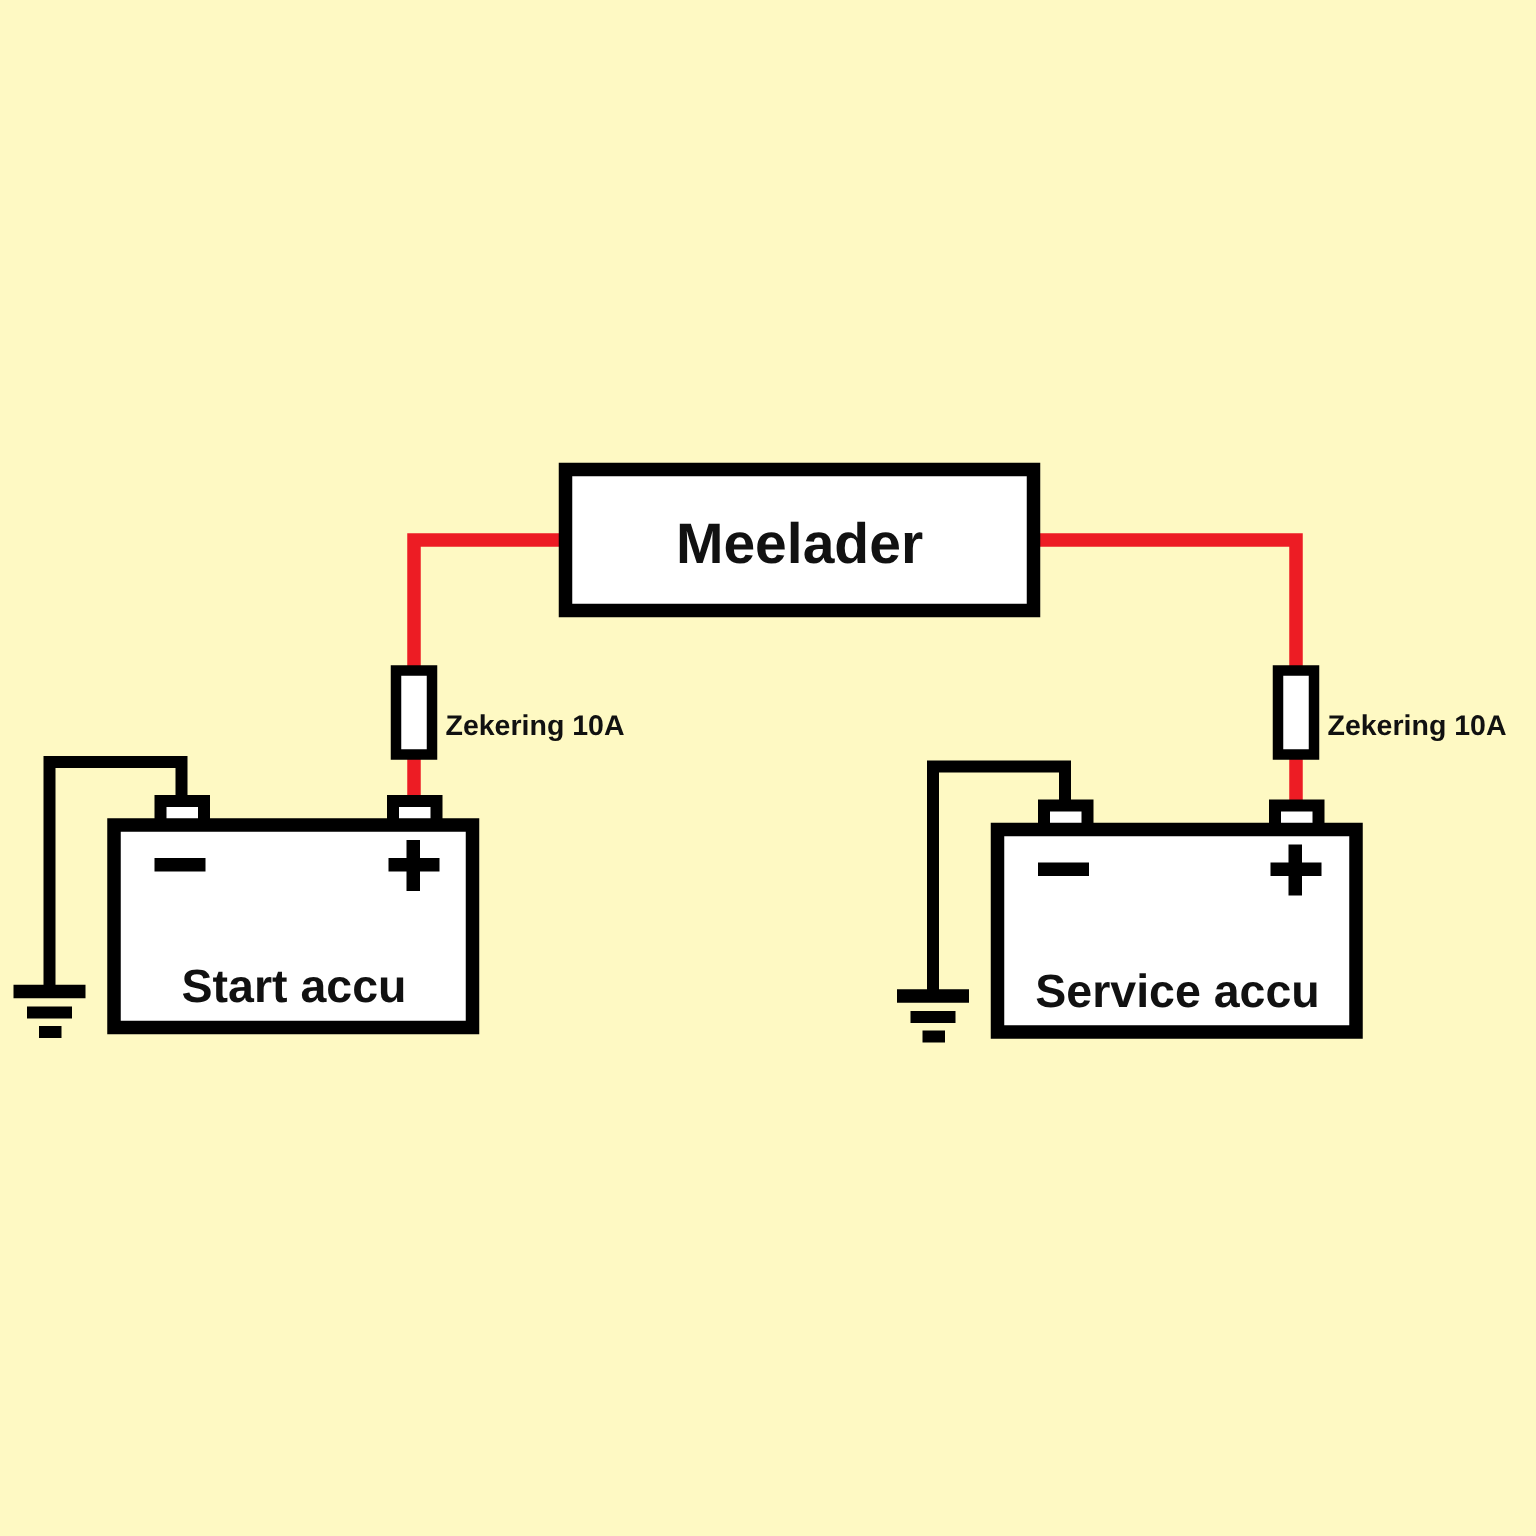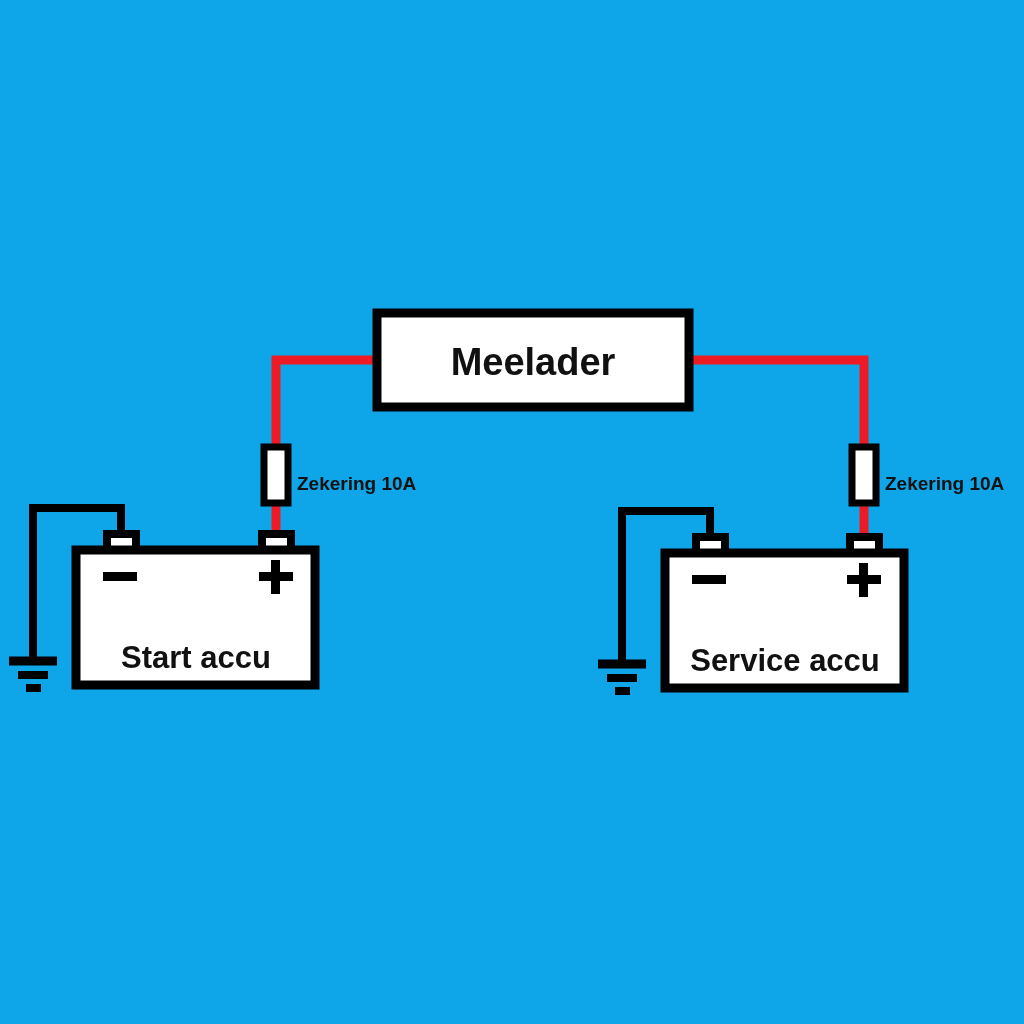--- a/index.html
+++ b/index.html
@@ -11,21 +11,21 @@
   body {
     width: 1024px;
     height: 1024px;
     font-family: "Liberation Sans", sans-serif;
     overflow: hidden;
   }
   #diagram-root {
     position: relative;
     width: 1024px;
     height: 1024px;
-    background: #0ea5e9;
+    background: #fef9c3;
   }
   #diagram-svg {
     position: absolute;
     top: 0;
     left: 0;
     width: 1024px;
     height: 1024px;
     display: block;
   }
   .charger-label {

